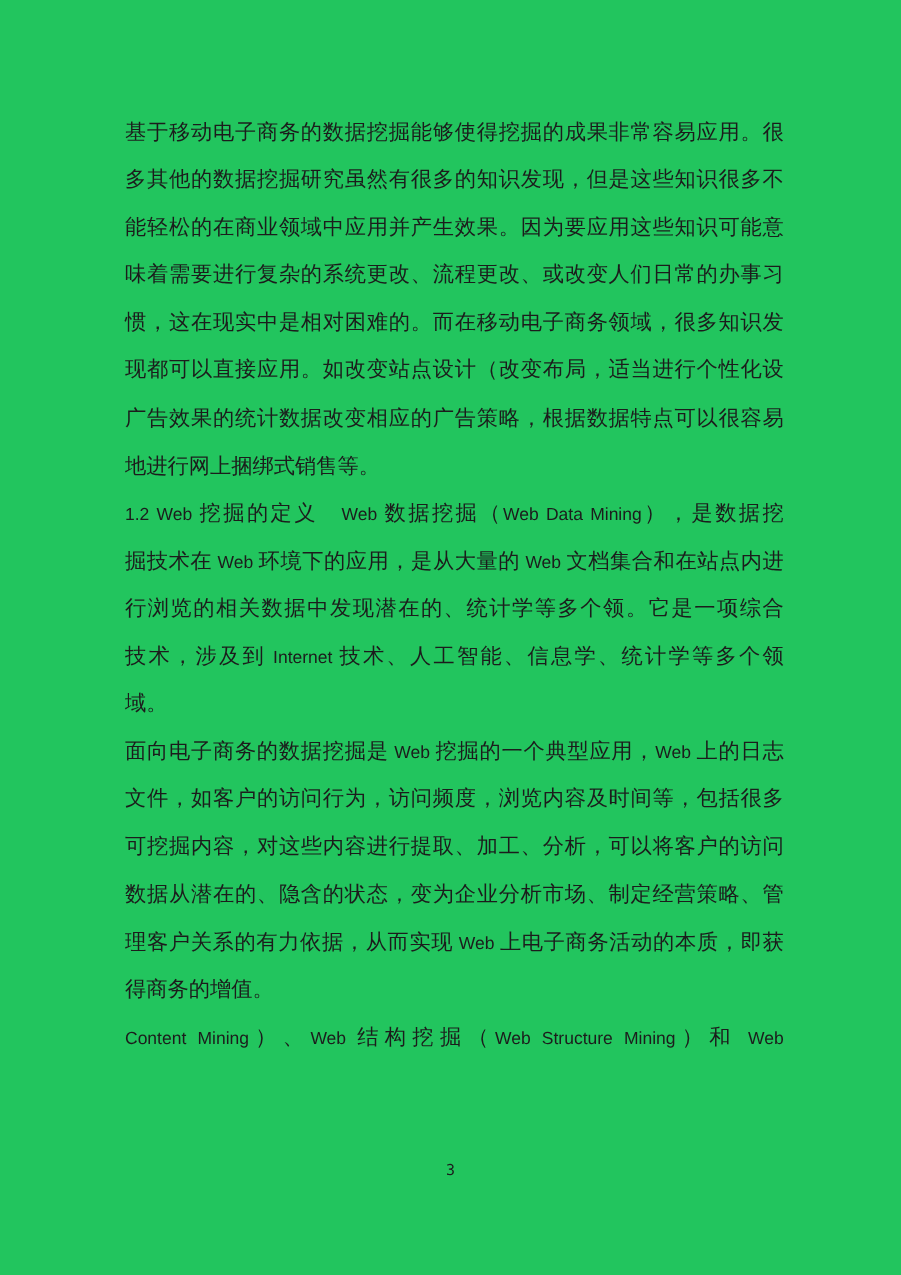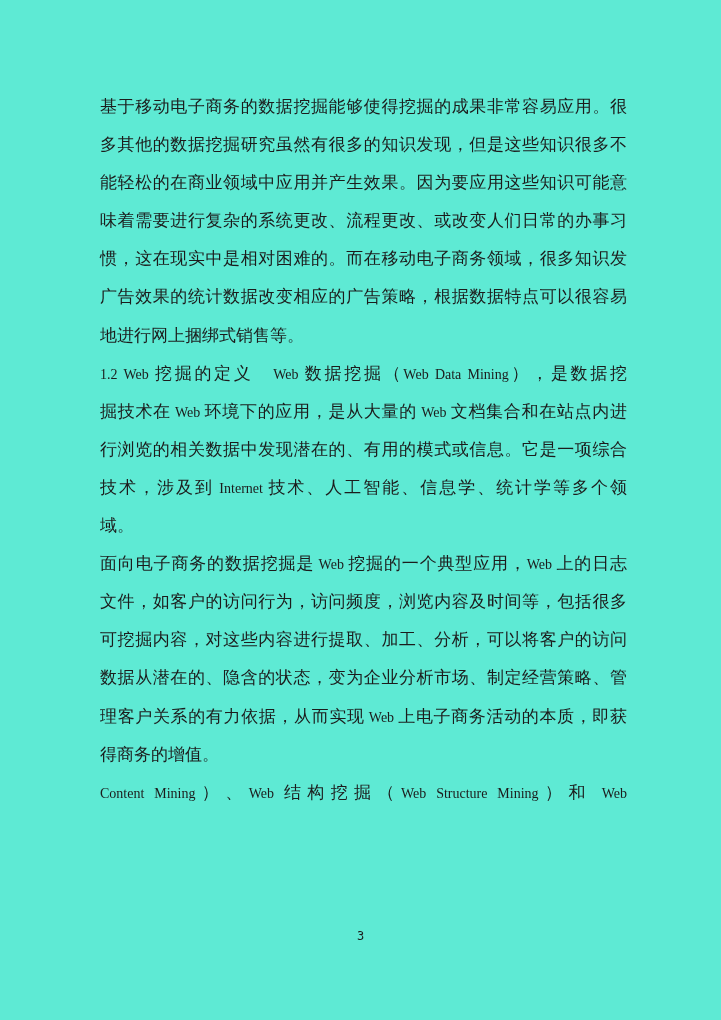--- a/index.html
+++ b/index.html
@@ -12,21 +12,21 @@
     height: 1020px;
     position: relative;
     overflow: hidden;
     font-family: "DejaVu Serif", "Liberation Serif", serif;
   }
   .page {
     position: absolute;
     left: 0; top: 0;
     width: 721px;
     height: 1020px;
-    background: #5eead4;
+    background: #22c55e;
   }
   .textblock {
     position: absolute;
     left: 100px;
     top: 87px;
     width: 527px;
     font-size: 17px;
     line-height: 38.1px;
     color: #1c1c1c;
     font-family: "DejaVu Serif", "Liberation Serif", serif;
@@ -36,21 +36,21 @@
     height: 38.1px;
     text-align: justify;
     text-align-last: justify;
     overflow: visible;
   }
   .tline.pend {
     text-align: right;
     text-align-last: left;
   }
   .lat {
-    font-family: Liberation Serif, serif;
+    font-family: Liberation Sans, sans-serif;
     font-size: 14px;
   }
   .pagenum {
     position: absolute;
     left: 0;
     top: 929px;
     width: 721px;
     text-align: center;
     font-size: 12px;
     color: #1c1c1c;
@@ -60,25 +60,26 @@
 </head>
 <body>
 
 <div class="page">
   <div class="textblock" style="color: rgb(28, 28, 28);">
       <div class="tline">基于移动电子商务的数据挖掘能够使得挖掘的成果非常容易应用。很</div>
       <div class="tline">多其他的数据挖掘研究虽然有很多的知识发现，但是这些知识很多不</div>
       <div class="tline">能轻松的在商业领域中应用并产生效果。因为要应用这些知识可能意</div>
       <div class="tline">味着需要进行复杂的系统更改、流程更改、或改变人们日常的办事习</div>
       <div class="tline">惯，这在现实中是相对困难的。而在移动电子商务领域，很多知识发</div>
+      <div class="tline">现都可以直接应用。如改变站点设计（改变布局，适当进行个性化设</div>
       <div class="tline">广告效果的统计数据改变相应的广告策略，根据数据特点可以很容易</div>
       <div class="tline pend">地进行网上捆绑式销售等。</div>
       <div class="tline"><span class="lat">1.2 Web </span>挖掘的定义　<span class="lat">Web </span>数据挖掘（<span class="lat">Web Data Mining</span>），是数据挖</div>
       <div class="tline">掘技术在<span class="lat"> Web </span>环境下的应用，是从大量的<span class="lat"> Web </span>文档集合和在站点内进</div>
-      <div class="tline">行浏览的相关数据中发现潜在的、有用的模式或信息。它是一项综合</div>
+      <div class="tline">行浏览的相关数据中发现潜在的、统计学等多个领。它是一项综合</div>
       <div class="tline">技术，涉及到<span class="lat"> Internet </span>技术、人工智能、信息学、统计学等多个领</div>
       <div class="tline pend">域。</div>
       <div class="tline">面向电子商务的数据挖掘是<span class="lat"> Web </span>挖掘的一个典型应用，<span class="lat">Web </span>上的日志</div>
       <div class="tline">文件，如客户的访问行为，访问频度，浏览内容及时间等，包括很多</div>
       <div class="tline">可挖掘内容，对这些内容进行提取、加工、分析，可以将客户的访问</div>
       <div class="tline">数据从潜在的、隐含的状态，变为企业分析市场、制定经营策略、管</div>
       <div class="tline">理客户关系的有力依据，从而实现<span class="lat"> Web </span>上电子商务活动的本质，即获</div>
       <div class="tline pend">得商务的增值。</div>
       <div class="tline"><span class="lat">Content Mining</span>）、<span class="lat">Web </span>结构挖掘（<span class="lat">Web Structure Mining</span>）和<span class="lat"> Web</span></div>
     </div>

